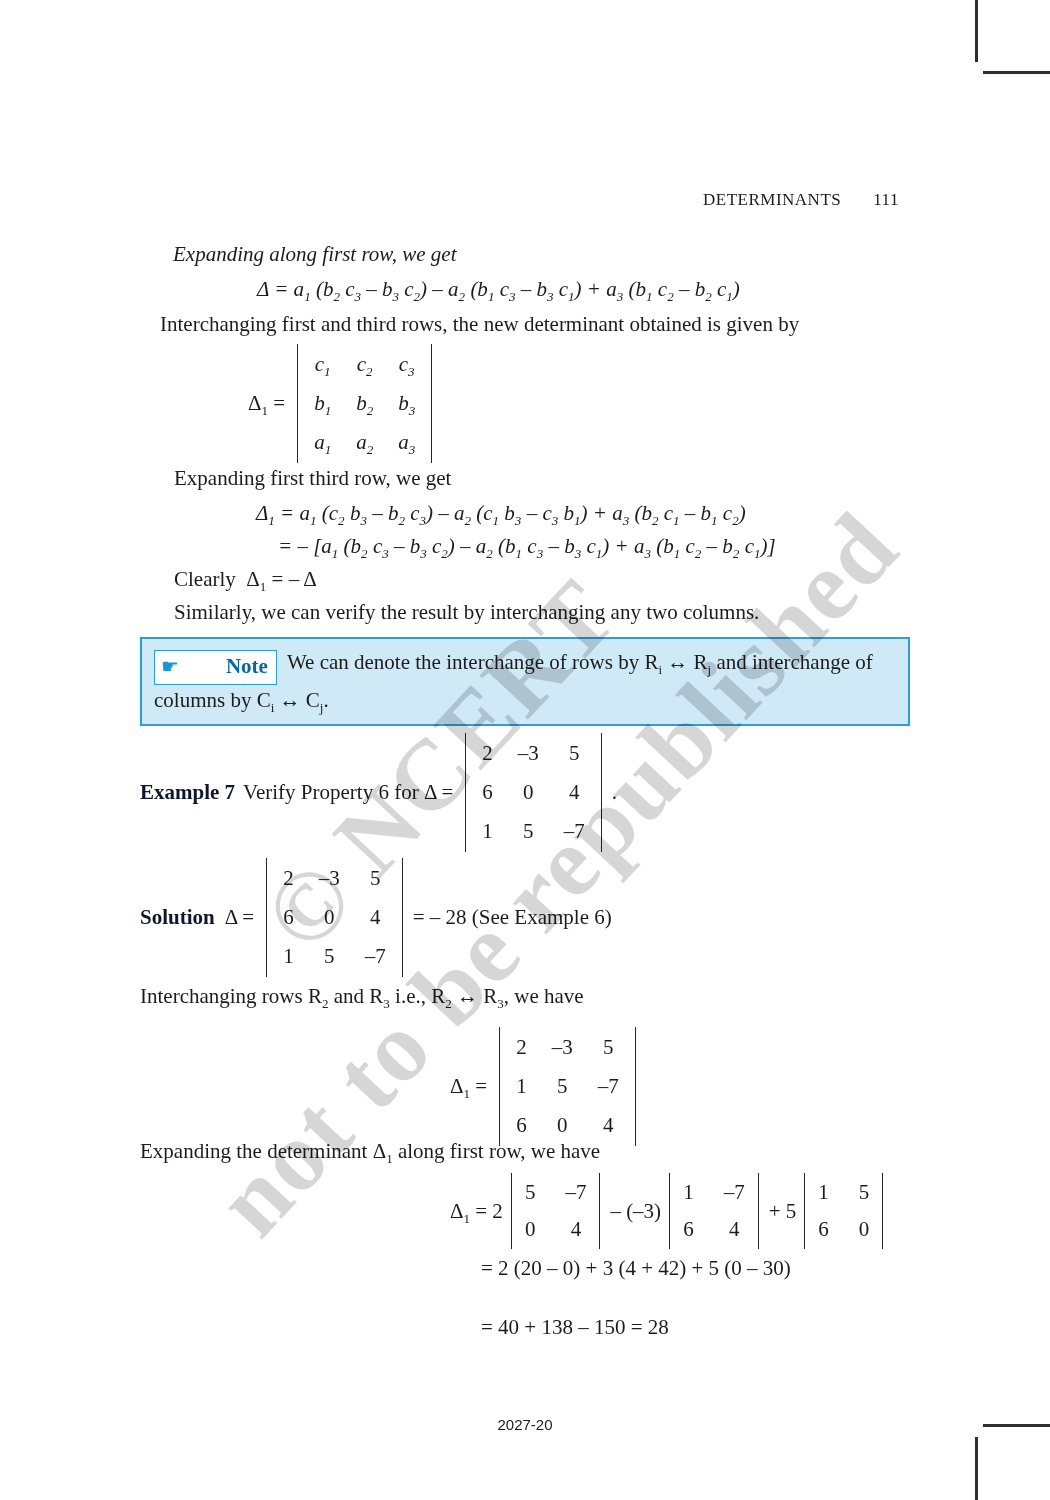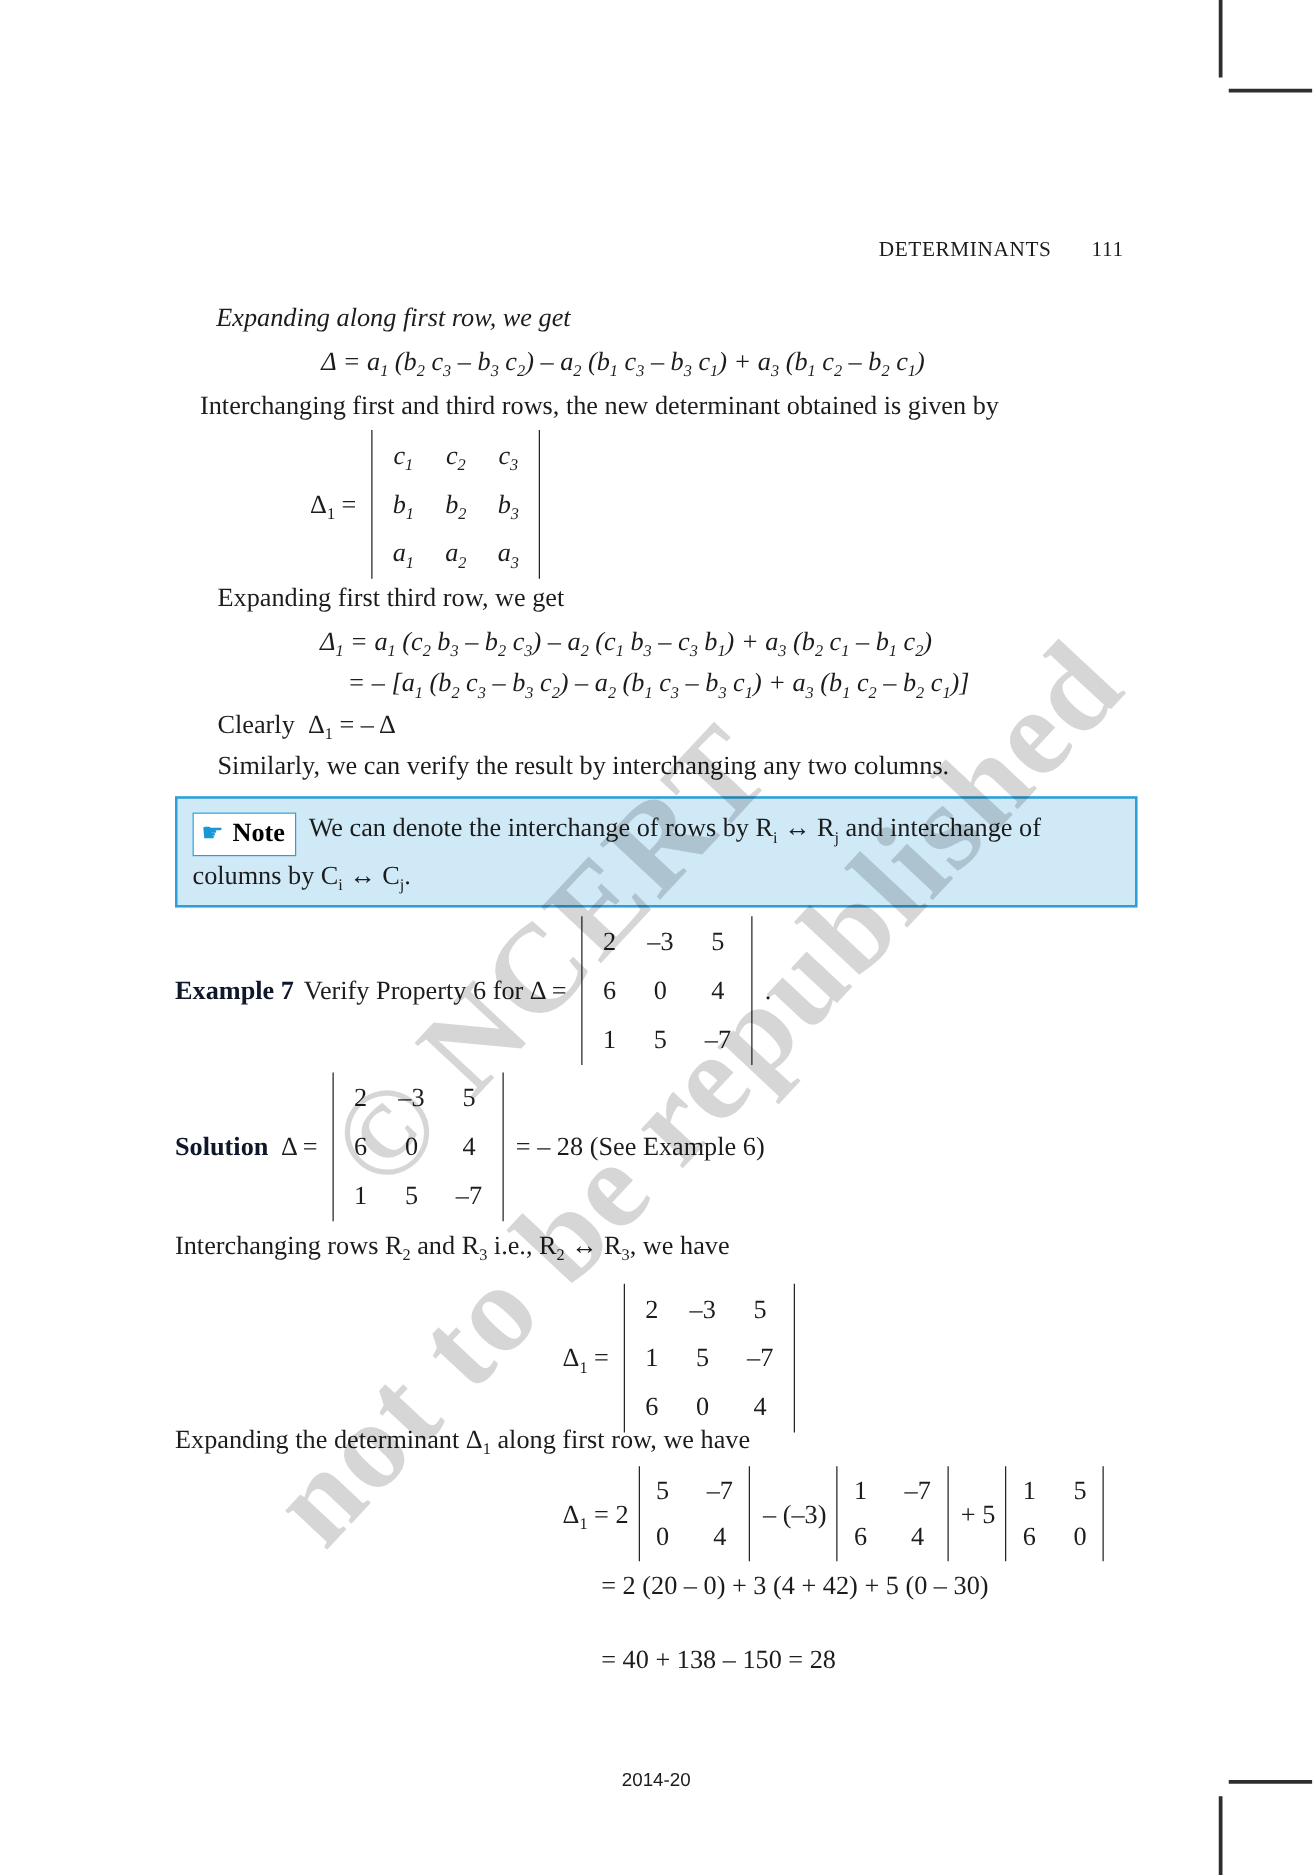--- a/index.html
+++ b/index.html
@@ -26,21 +26,21 @@
     box-sizing:border-box; width:770px; min-height:79px;
     background:#cfe9f7; border:2px solid #2b9fd8;
     padding:8px 12px; font-size:21px; line-height:31px;
   }
   .note-label {
     display:inline-flex; align-items:center; gap:7px;
     background:#ffffff; border:1.7px solid #2b9fd8;
     padding:0 8px 2px 6px; margin-right:10px; vertical-align:-4px;
   }
   .note-hand { color:#1899d6; font-family:"DejaVu Sans",sans-serif; font-size:20px; }
-  .note-word { color:#000000; font-weight:bold; font-size:21px; }
+  .note-word { color:#0369a1; font-weight:bold; font-size:21px;margin-left:40px; }
   .blue-label { color:#0f172a; font-weight:bold; }
   .gap8  { margin-right:8px; }
   .gap10 { margin-right:10px; }
   .gap12 { margin-right:12px; }
   .gapL  { margin-left:10px; }
   .wm {
     position:absolute; z-index:5; pointer-events:none;
     color:rgba(0,0,0,0.16); font-weight:bold; letter-spacing:2px;
     font-size:100px; white-space:nowrap;
     transform:translate(-50%,-50%) rotate(-47deg);
@@ -175,15 +175,15 @@
         <span>1</span>
         <span>5</span>
         <span>6</span>
         <span>0</span>
       </span>
   </div>
 
   <div class="abs math" style="left:481px; top:1256px;">= 2 (20 – 0) + 3 (4 + 42) + 5 (0 – 30)</div>
   <div class="abs math" style="left:481px; top:1291px;margin-top:24px;">= 40 + 138 – 150 = 28</div>
 
-  <div class="abs footer" style="left:465px; top:1416px; width:120px; text-align:center;">2014-20</div>
+  <div class="abs footer" style="left:465px; top:1416px; width:120px; text-align:center;">2027-20</div>
 
 </div>
 
 </body></html>

